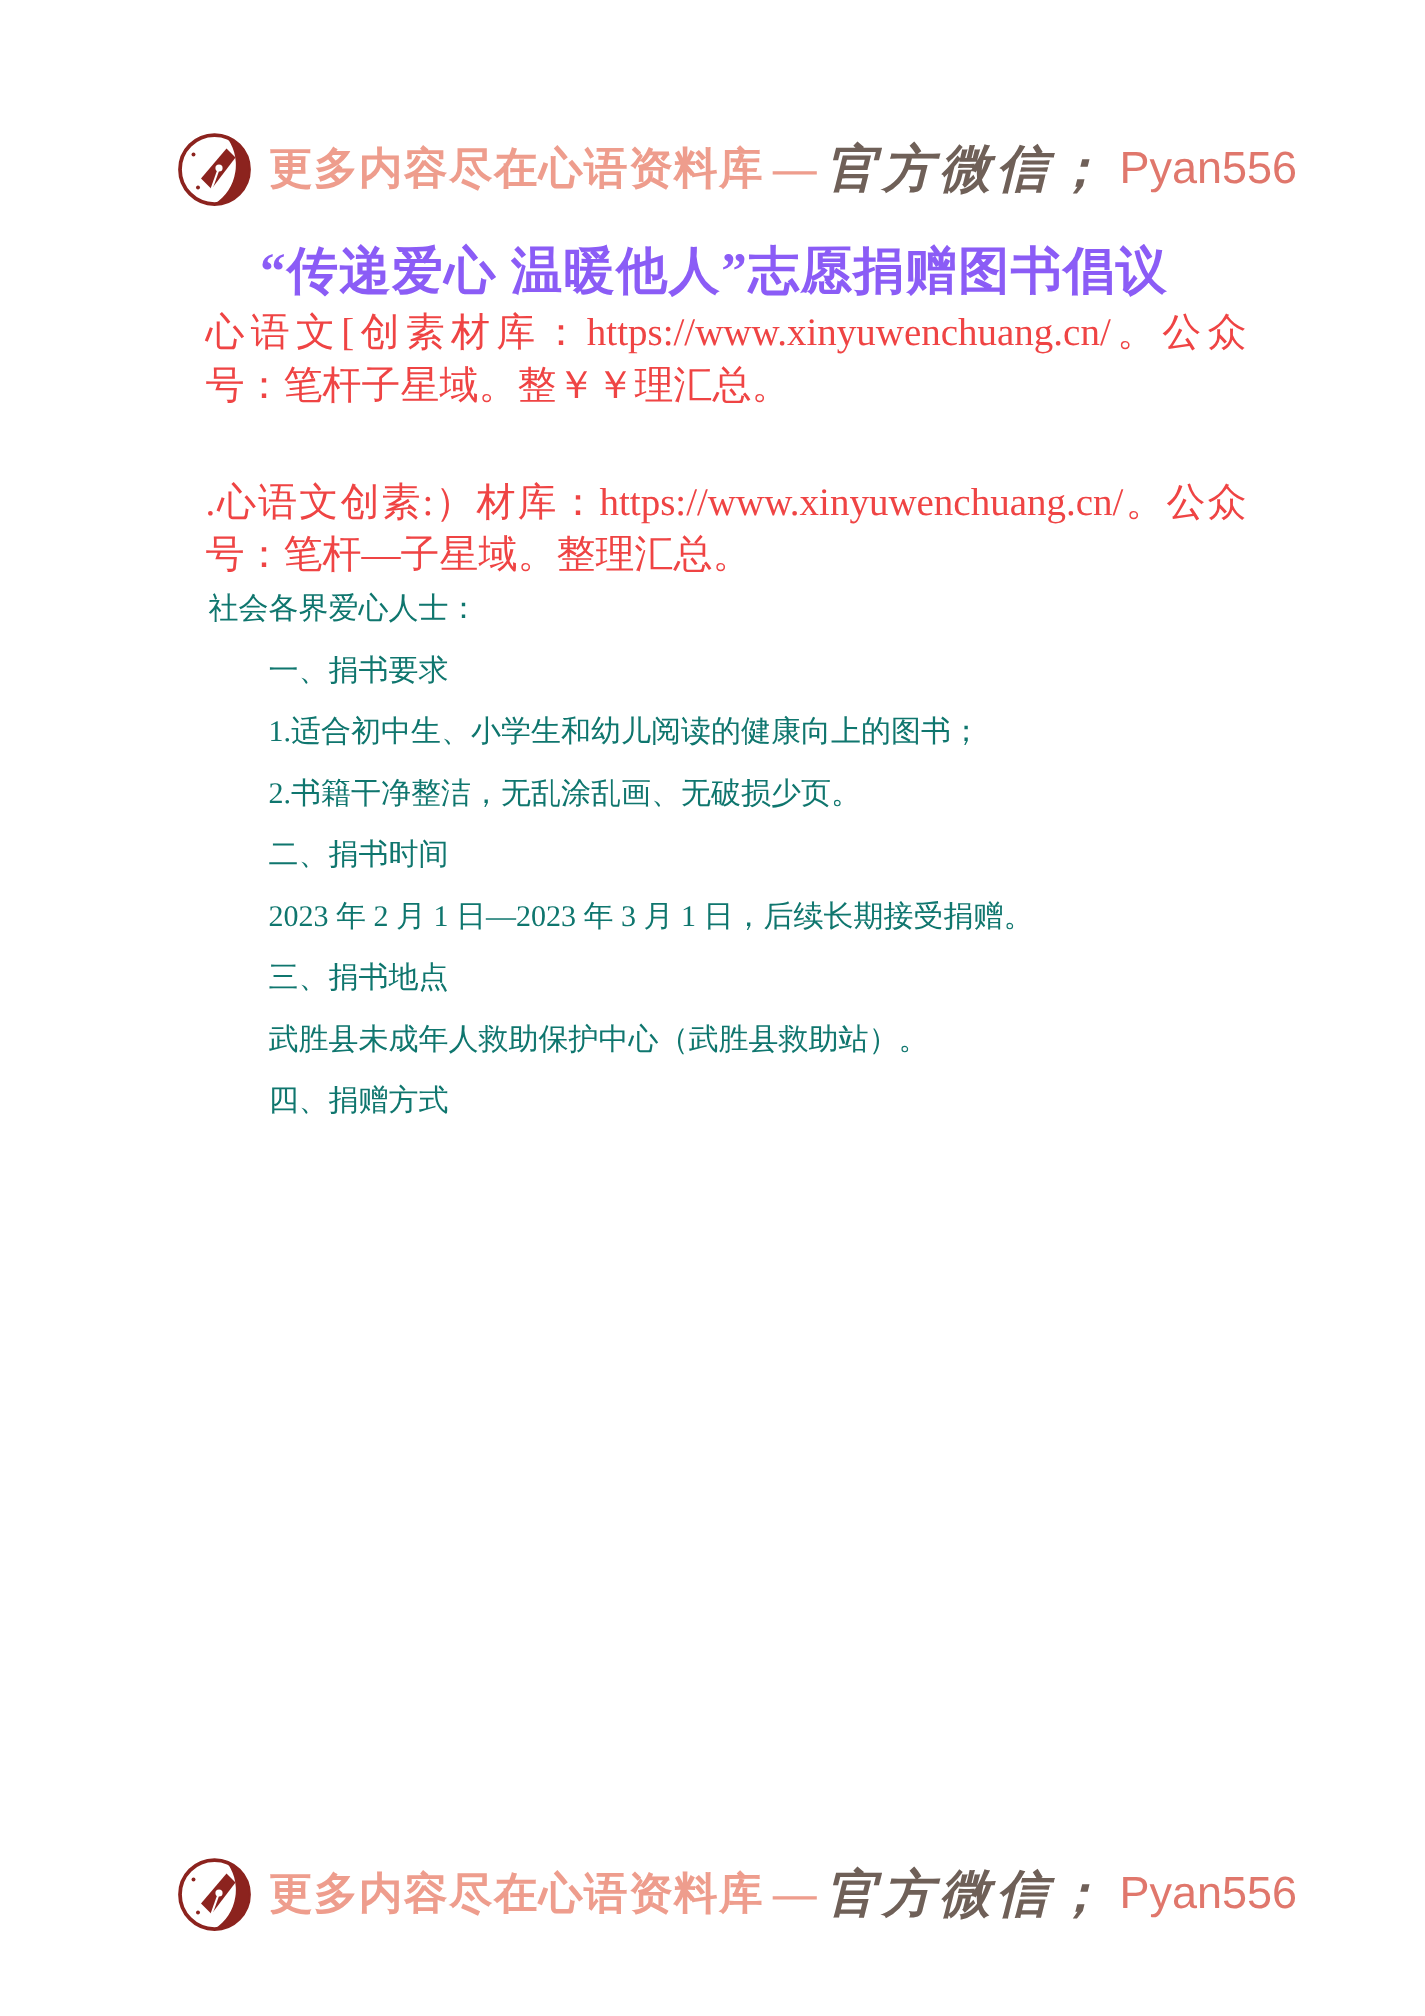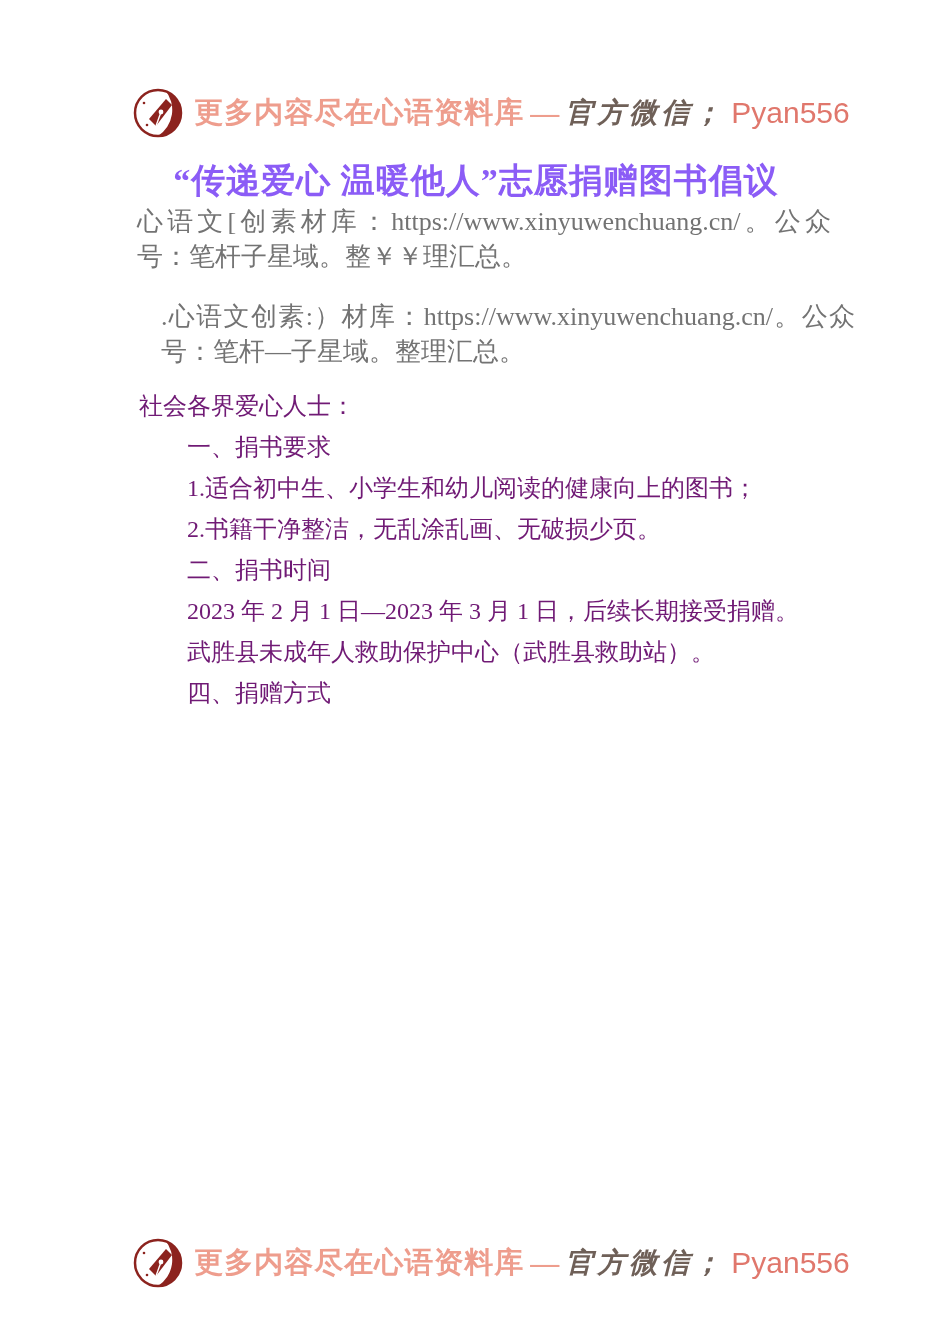--- a/index.html
+++ b/index.html
@@ -20,48 +20,48 @@
     gap:6px; white-space:nowrap;
   }
   .banner-top { top:84px; height:58px; }
   .banner-bottom { top:1234px; height:58px; }
   .logo { display:inline-flex; margin-right:4px; }
   .banner-text {
     font-size:29px; font-weight:bold; letter-spacing:1px;
   }
   .banner-dash { font-size:29px; font-weight:bold; }
   .banner-wechat {
-    font-size:28px; font-weight:bold; font-style:italic;
+    font-size:34px; font-weight:bold; font-style:italic;
     letter-spacing:4px;
   }
   .banner-id {
     font-family:"Liberation Sans","DejaVu Sans",sans-serif;
     font-size:30px;
   }
 
   
   .doc-title {
     position:absolute; top:158px; left:137px; width:678px;
     margin:0; text-align:center;
     font-size:34px; font-weight:bold; color:#8b5cf6;
     letter-spacing:1px; white-space:nowrap;
   }
   .watermark {
     position:absolute; left:137px; width:694px; margin:0;
     font-size:26px; line-height:35px; text-align:justify;
-    color:#737373;
+    color:#ef4444;
   }
   .wm1 { top:204px; }
-  .wm2 { top:299px;margin-left:24px; }
+  .wm2 { top:317px; }
 
   .docbody {
     position:absolute; top:386px; left:139px; width:678px;
-    font-size:24px; line-height:41px;
+    font-size:20px; line-height:41px;
     text-align:justify; text-justify:inter-ideograph;
-    color:#701a75;
+    color:#0f766e;
   }
   .docbody p { margin:0; }
   .para { text-indent:2em; }
   .salutation { text-indent:0; }
 </style>
 </head>
 <body>
 
 <div class="page">
 
@@ -88,20 +88,21 @@
   <p class="watermark wm1">心语文[创素材库：https://www.xinyuwenchuang.cn/。公众号：笔杆子星域。整￥￥理汇总。</p>
   <p class="watermark wm2">.心语文创素:）材库：https://www.xinyuwenchuang.cn/。公众号：笔杆—子星域。整理汇总。</p>
 
   <div class="docbody">
     <p class="salutation">社会各界爱心人士：</p>
     <p class="para">一、捐书要求</p>
     <p class="para">1.适合初中生、小学生和幼儿阅读的健康向上的图书；</p>
     <p class="para">2.书籍干净整洁，无乱涂乱画、无破损少页。</p>
     <p class="para">二、捐书时间</p>
     <p class="para">2023 年 2 月 1 日—2023 年 3 月 1 日，后续长期接受捐赠。</p>
+    <p class="para">三、捐书地点</p>
     <p class="para">武胜县未成年人救助保护中心（武胜县救助站）。</p>
     <p class="para">四、捐赠方式</p>
   </div>
 
   <div class="banner banner-bottom">
     <span class="logo">
       <svg width="52" height="52" viewBox="0 0 52 52">
         <circle cx="26" cy="26" r="23" fill="none" stroke="#8c231e" stroke-width="2.5"></circle>
         <path d="M26 3 a23 23 0 0 1 0 46 a31 31 0 0 0 7 -46 Z" fill="#8c231e"></path>
         <path d="M34 12 L40 18 L24 39 L17 32 Z" fill="#8c231e"></path>

